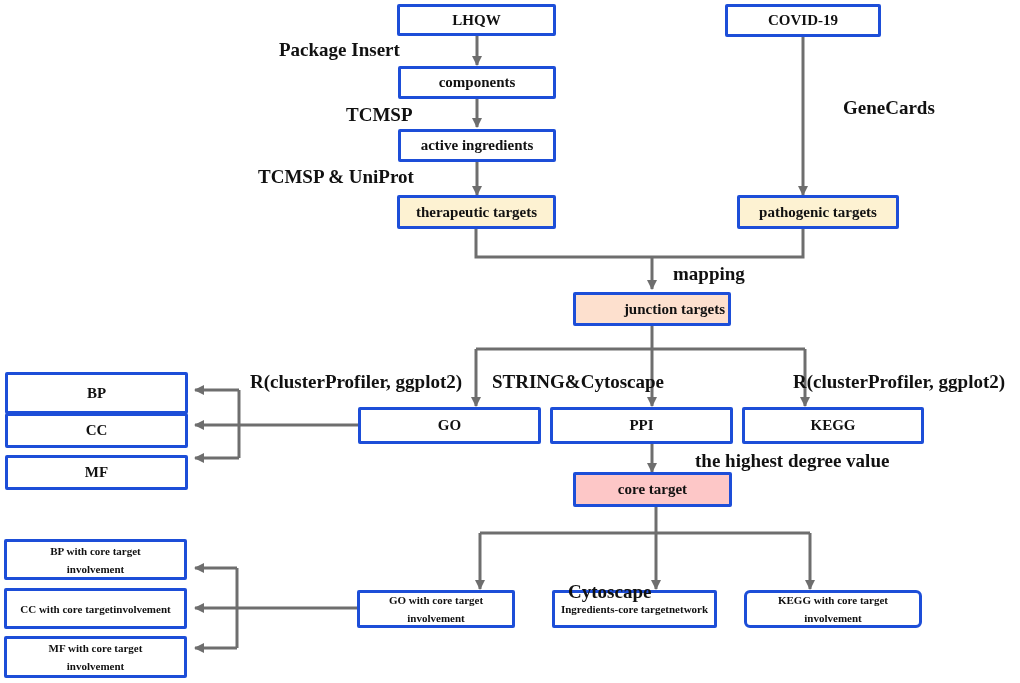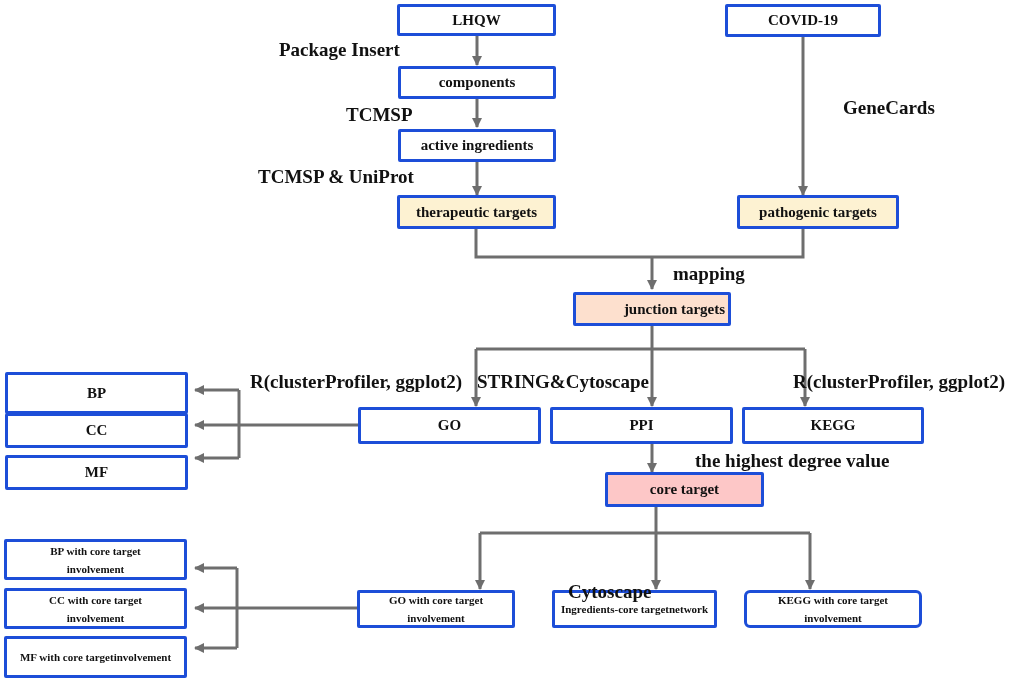--- a/index.html
+++ b/index.html
@@ -99,52 +99,52 @@
 <div class="box" style="left:5px;top:372px;width:183px;height:42px;">
     <span>BP</span>
   </div>
 <div class="box" style="left:5px;top:413px;width:183px;height:35px;">
     <span>CC</span>
   </div>
 <div class="box" style="left:5px;top:455px;width:183px;height:35px;">
     <span>MF</span>
   </div>
 
-<div class="box fill-core" style="left:573px;top:472px;width:159px;height:35px;margin-left:32px;">
+<div class="box fill-core" style="left:573px;top:472px;width:159px;height:35px;">
     <span>core target</span>
   </div>
 
 <div class="box two" style="left:357px;top:590px;width:158px;height:38px;flex-direction:column;">
   <span>GO with core target</span>
   <span>involvement</span>
 </div>
 <div class="box two" style="left:552px;top:590px;width:165px;height:38px;">
   <span>Ingredients-core target</span>
   <span>network</span>
 </div>
 <div class="box two" style="left:744px;top:590px;width:178px;height:38px;flex-direction:column;border-radius:6px;">
   <span>KEGG with core target</span>
   <span>involvement</span>
 </div>
 
 <div class="box two" style="left:4px;top:539px;width:183px;height:41px;flex-direction:column;">
   <span>BP with core target</span>
   <span>involvement</span>
 </div>
-<div class="box two" style="left:4px;top:588px;width:183px;height:41px;flex-direction:column;">
+<div class="box two" style="left:4px;top:588px;width:183px;height:41px;flex-direction:row;">
   <span>CC with core target</span>
   <span>involvement</span>
 </div>
-<div class="box two" style="left:4px;top:636px;width:183px;height:42px;flex-direction:row;">
+<div class="box two" style="left:4px;top:636px;width:183px;height:42px;flex-direction:column;">
   <span>MF with core target</span>
   <span>involvement</span>
 </div>
 
 <div class="lbl" style="left:279px;top:41px;">Package Insert</div>
 <div class="lbl" style="left:346px;top:106px;">TCMSP</div>
 <div class="lbl" style="left:258px;top:168px;">TCMSP &amp; UniProt</div>
 <div class="lbl" style="left:843px;top:99px;">GeneCards</div>
 <div class="lbl" style="left:673px;top:265px;">mapping</div>
 <div class="lbl" style="left:250px;top:373px;">R(clusterProfiler, ggplot2)</div>
-<div class="lbl" style="left:477px;top:373px;">STRING&amp;Cytoscape</div>
+<div class="lbl" style="left:477px;top:373px;padding-left:15px;">STRING&amp;Cytoscape</div>
 <div class="lbl" style="left:793px;top:373px;">R(clusterProfiler,  ggplot2)</div>
 <div class="lbl" style="left:695px;top:452px;">the highest degree value</div>
 <div class="lbl" style="left:568px;top:547px;margin-top:36px;">Cytoscape</div>
 
 </body></html>

